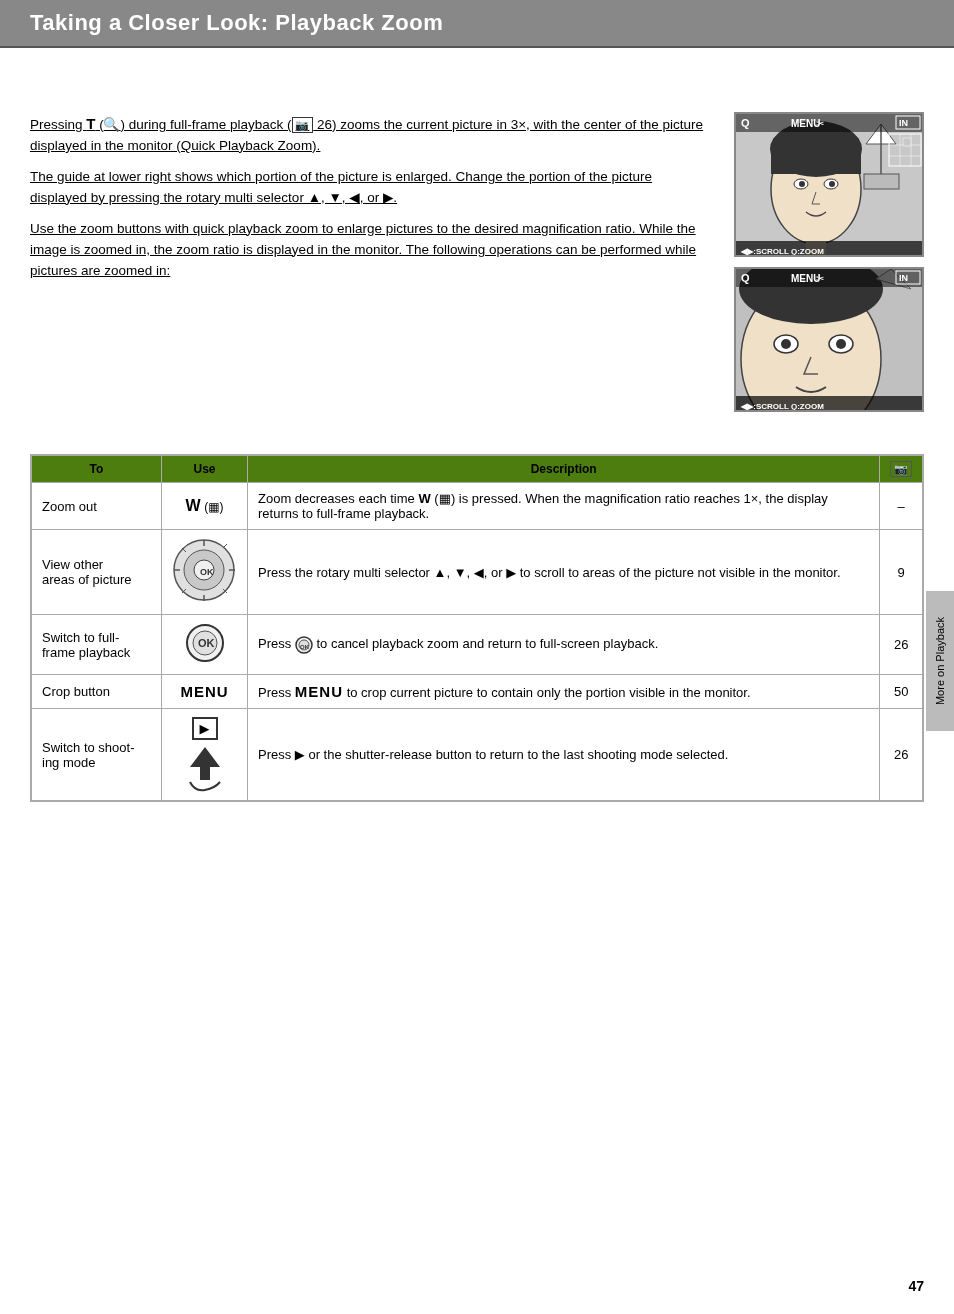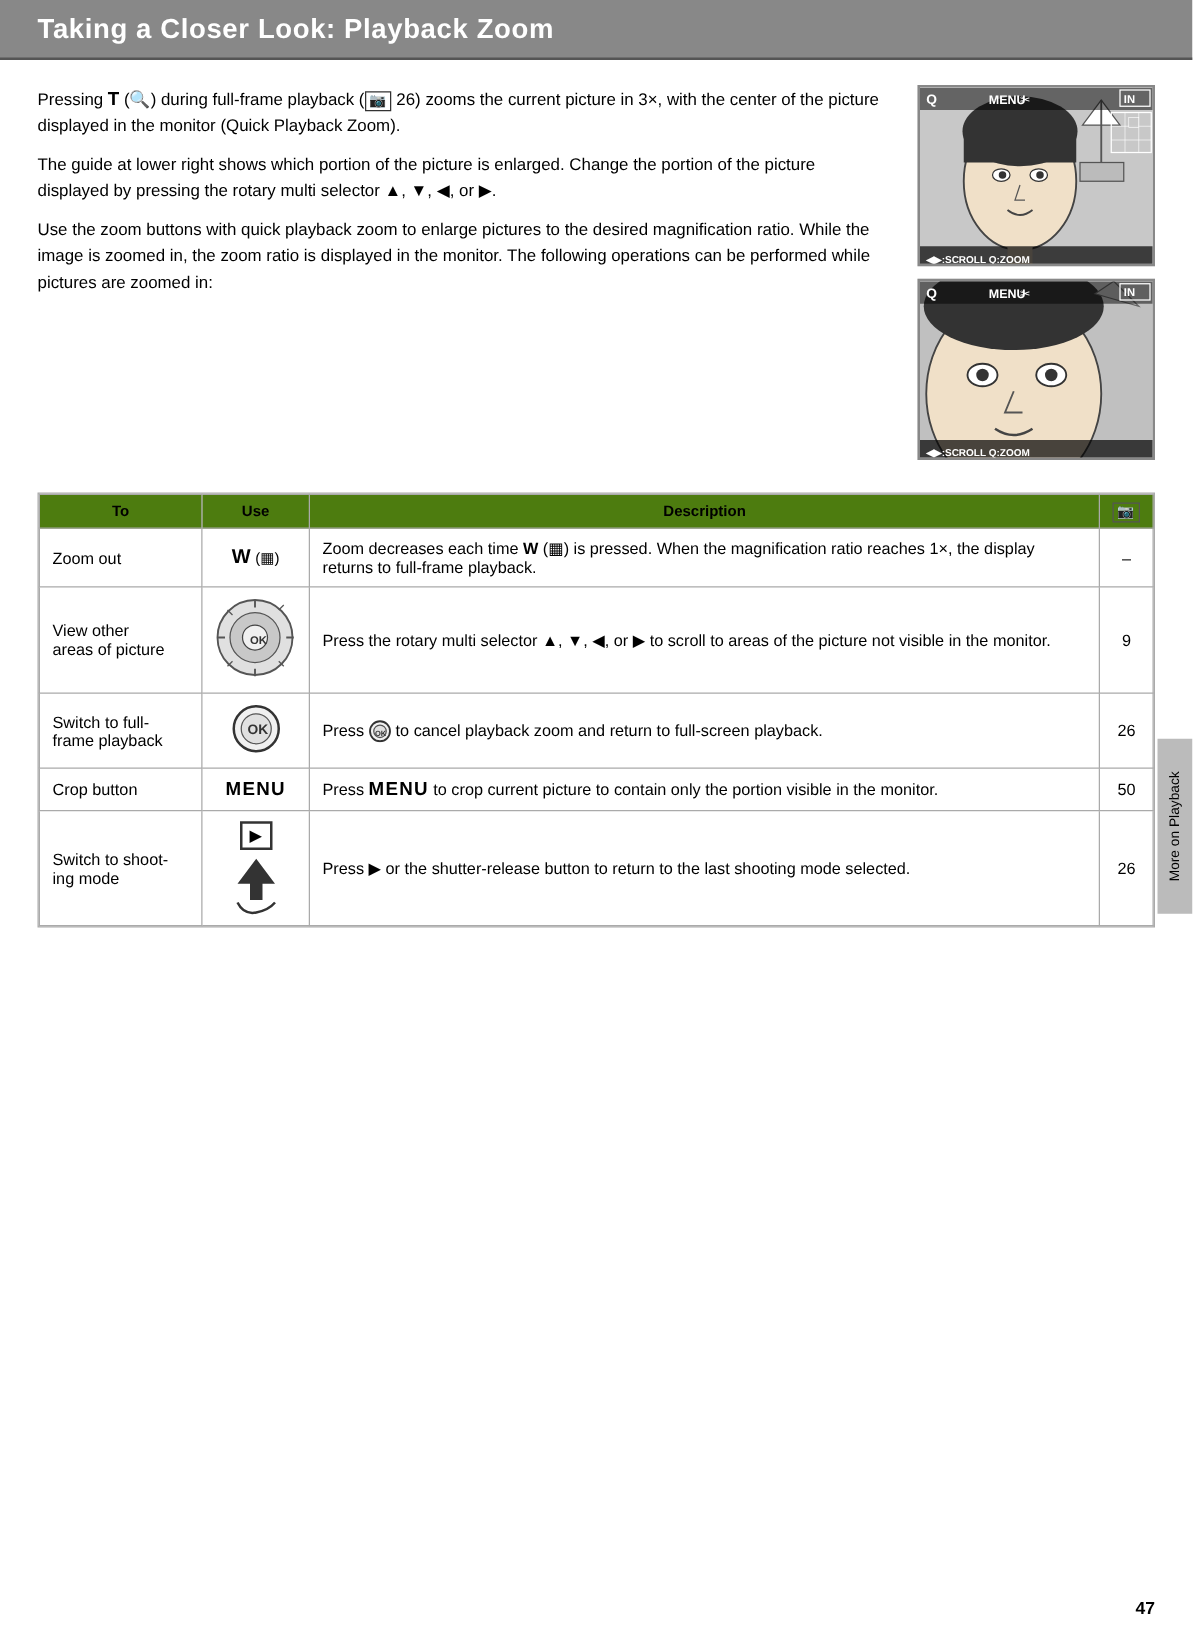--- a/index.html
+++ b/index.html
@@ -13,20 +13,21 @@
       position: relative;
     }
 
     .page-container {
       width: 954px;
       min-height: 1314px;
       padding: 0;
       position: relative;
       display: flex;
       flex-direction: column;
+      gap: 44px;
     }
 
     
     .header-bar {
       background: #888;
       padding: 10px 30px 10px 30px;
       border-bottom: 2px solid #555;
     }
     .header-bar h1 {
       font-size: 22px;
@@ -40,21 +41,22 @@
       padding: 20px 30px 20px 30px;
       display: flex;
       flex-direction: column;
       flex: 1;
     }
 
     
     .top-section {
       display: flex;
       gap: 20px;
-      margin-bottom: 16px;
+      margin-bottom: 32px;
+      text-decoration: underline;
     }
     .top-text {
       flex: 1;
       font-size: 13.5px;
       line-height: 1.55;
     }
     .top-images {
       display: flex;
       flex-direction: column;
       gap: 10px;

